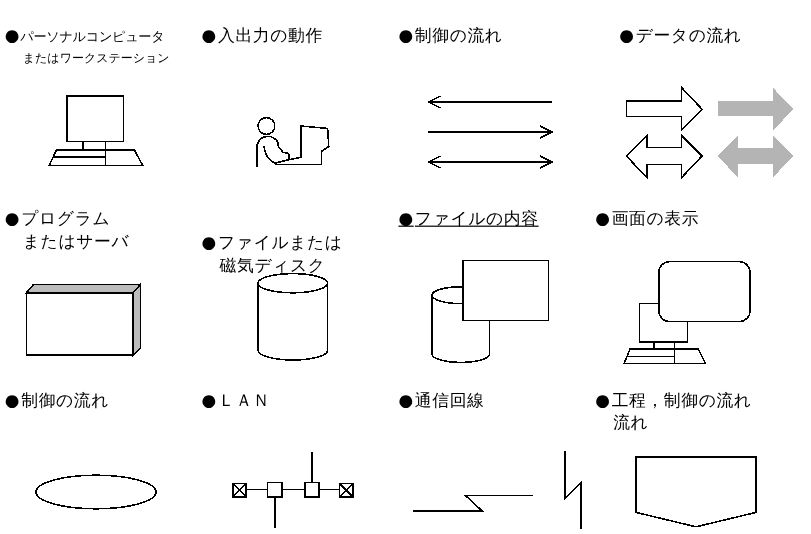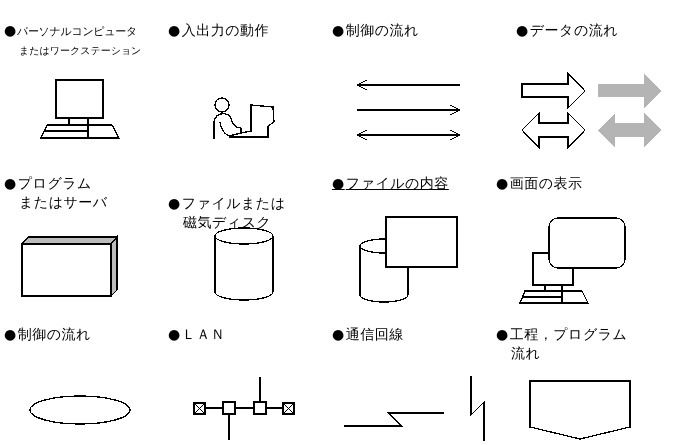--- a/index.html
+++ b/index.html
@@ -50,21 +50,21 @@
 <div class="label" style="left:4px;top:325px;">
   <span class="bullet">●</span><span>制御の流れ</span>
 </div>
 <div class="label" style="left:168px;top:325px;">
   <span class="bullet">●</span><span>ＬＡＮ</span>
 </div>
 <div class="label" style="left:332px;top:325px;">
   <span class="bullet">●</span><span>通信回線</span>
 </div>
 <div class="label" style="left:496px;top:325px;">
-  <span class="bullet">●</span><span>工程，プログラム</span>
+  <span class="bullet">●</span><span>工程，制御の流れ</span>
   <span class="line2">流れ</span>
 </div>
 
 <svg width="676" height="445" style="left:0;top:0;">
   <g>
     <rect class="s" x="56" y="80" width="47" height="38"></rect>
     <rect class="s" x="69" y="118" width="19" height="7"></rect>
     <polygon class="s" points="47,125 112,125 119,138 41,138"></polygon>
     <line class="n" x1="44" y1="131" x2="88" y2="131"></line>
     <line class="n" x1="88" y1="125" x2="88" y2="138"></line>

